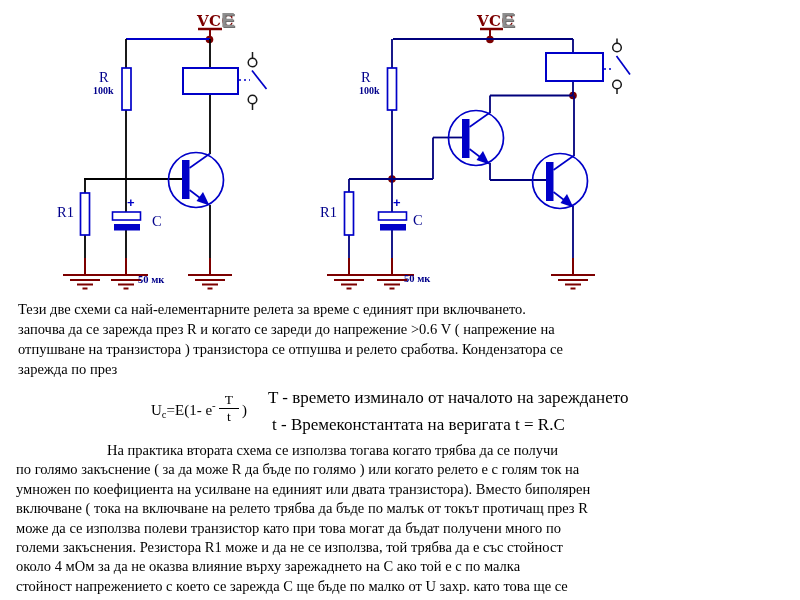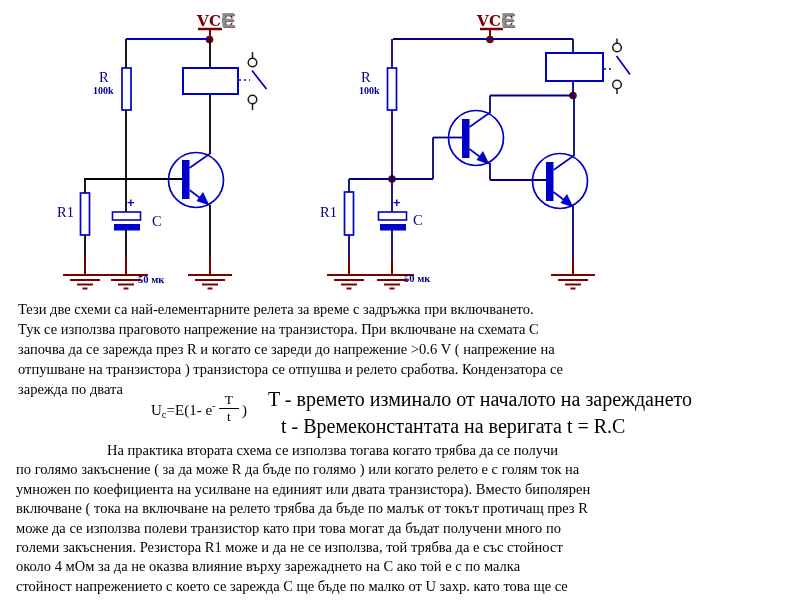--- a/index.html
+++ b/index.html
@@ -22,23 +22,23 @@
   #para2{left:16px;top:441px;}
   #para2 .ln{height:19.4px;line-height:19.4px;}
   .indent{padding-left:91px;}
   .formula{position:absolute;left:151px;top:392px;display:flex;align-items:flex-start;
            font-size:15px;font-family:"Liberation Serif",serif;white-space:pre;}
   .fm{margin-top:10px;}
   .fsub{margin-top:17px;font-size:10.5px;}
   .fsup{margin-top:7px;font-size:11px;}
   .frac{display:inline-flex;flex-direction:column;align-items:center;margin:0 3px;font-size:13.5px;}
   .fnum{padding:0 6px 0 6px;border-bottom:1.5px solid #000;}
-  .legend{position:absolute;white-space:nowrap;font-size:20px;font-family:"Liberation Serif",serif;}
+  .legend{position:absolute;white-space:nowrap;font-size:17px;font-family:"Liberation Serif",serif;}
   #legendT{left:268px;top:388px;}
-  #legendt{left:281px;top:415px;text-align:right;}
+  #legendt{left:272px;top:415px;text-align:right;}
 </style>
 </head>
 <body>
 
 <div class="page">
 
 <svg width="800" height="300" viewBox="0 0 800 300">
 
   <g>
 
@@ -209,25 +209,24 @@
 <span class="lbl vcc-lbl" style="left:477px;top:14px">VCC</span>
 <span class="lbl e-lbl" style="left:501px;top:9px">E</span>
 <span class="lbl comp-lbl" style="left:361px;top:70px">R</span>
 <span class="lbl val-lbl" style="left:359px;top:86px">100k</span>
 <span class="lbl comp-lbl" style="left:320px;top:205px">R1</span>
 <span class="lbl plus-lbl" style="left:393px;top:196px">+</span>
 <span class="lbl comp-lbl" style="left:413px;top:213px">C</span>
 <span class="lbl val-lbl cap-val" style="left:404px;top:232px">50 мк</span>
 
 <div class="txt para" id="para1">
-  <div class="ln">Тези две схеми са най-елементарните релета за време с задръжка при включването.</div>
-  <div class="ln">Тук се използва праговото напрежение на транзистора. При включване на схемата С</div>
+  <div class="ln">Тези две схеми са най-елементарните релета за време с единият при включването.</div>
   <div class="ln">започва да се зарежда през R и когато се зареди до напрежение &gt;0.6 V ( напрежение на</div>
   <div class="ln">отпушване на транзистора ) транзистора се отпушва и релето сработва. Кондензатора се</div>
-  <div class="ln">зарежда по двата</div>
+  <div class="ln">зарежда по през</div>
 </div>
 
 <div class="formula">
   <span class="fm">U</span><span class="fsub">c</span><span class="fm">=E(1- </span><span class="fm">e</span><span class="fsup">-</span>
   <span class="frac">
     <span class="fnum">T</span>
     <span class="fden">t</span>
   </span>
   <span class="fm">)</span>
 </div>

